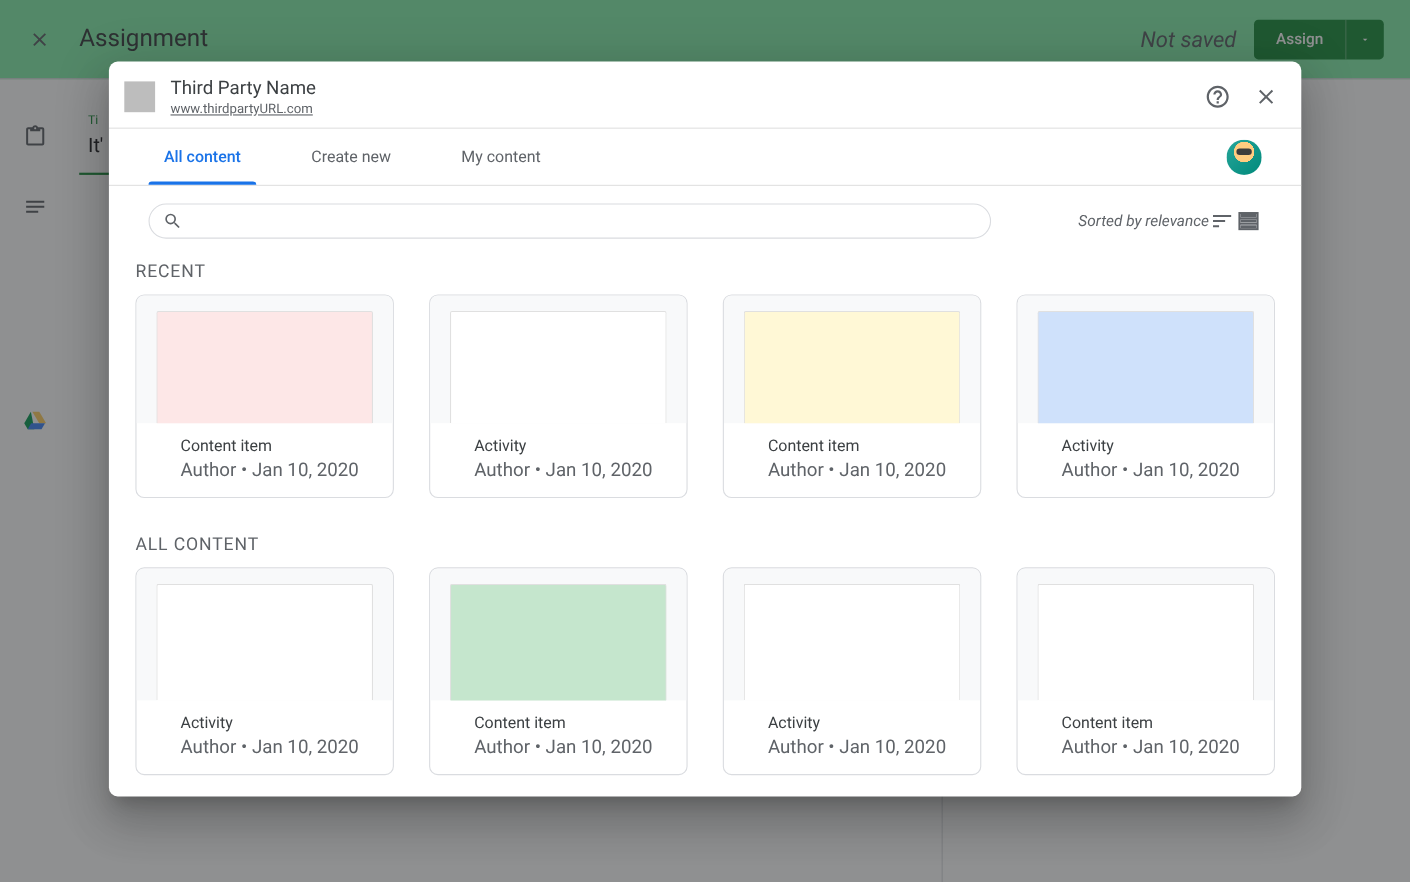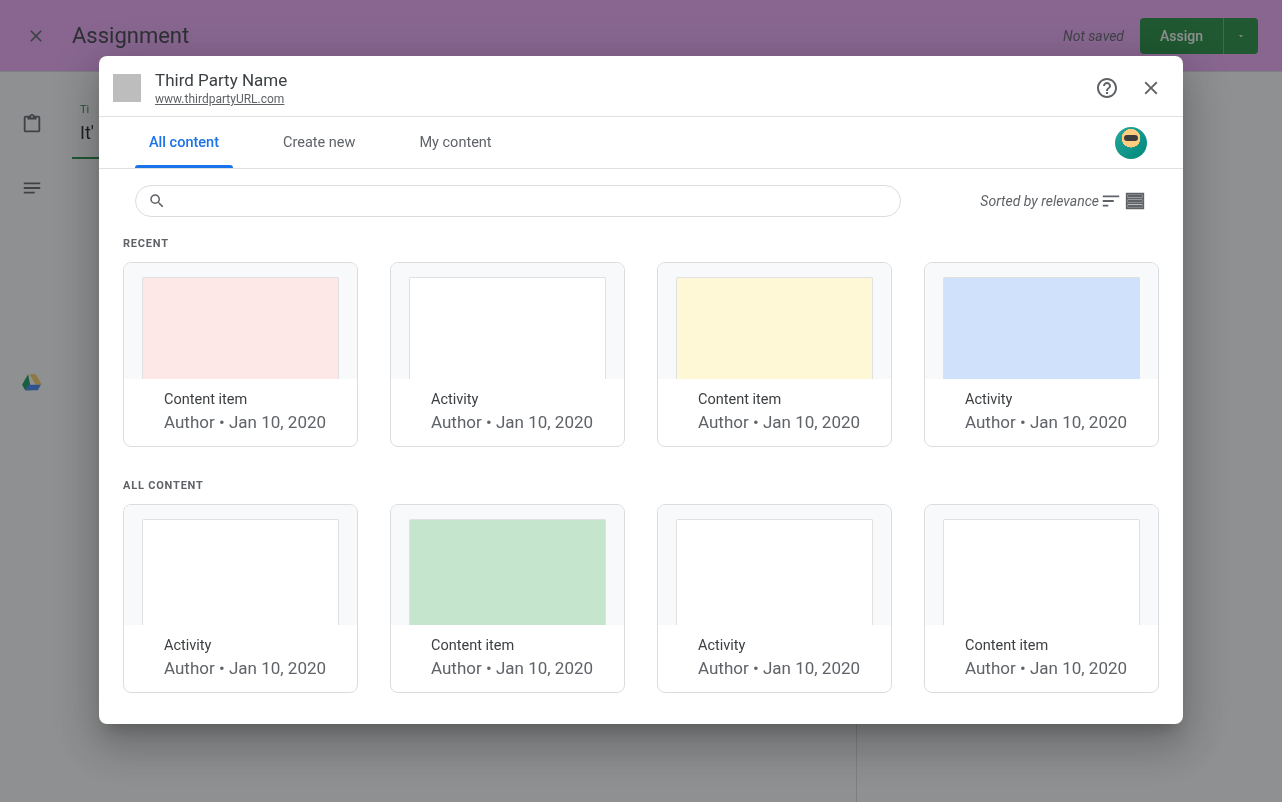--- a/index.html
+++ b/index.html
@@ -16,21 +16,21 @@
       overflow: hidden;
     }
 
     
     .bg-header {
       position: absolute;
       top: 0;
       left: 0;
       right: 0;
       height: 72px;
-      background: #f0abfc;
+      background: #86efac;
       border-bottom: 1px solid #dadce0;
       display: flex;
       align-items: center;
       padding: 0 24px;
     }
     .bg-header .close-x {
       width: 24px; height: 24px;
       display: flex; align-items: center; justify-content: center;
       margin-right: 24px;
       color: #5f6368;
@@ -42,21 +42,21 @@
     }
     .bg-header .right {
       margin-left: auto;
       display: flex;
       align-items: center;
       gap: 16px;
     }
     .bg-header .not-saved {
       font-style: italic;
       color: #5f6368;
-      font-size: 14px;
+      font-size: 20px;
     }
     .assign-btn-wrap {
       display: flex;
       background: #1e8e3e;
       border-radius: 4px;
       overflow: hidden;
     }
     .assign-btn {
       color: #fff;
       padding: 10px 20px;
@@ -241,24 +241,24 @@
       width:24px;height:24px;color:#5f6368;display:flex;align-items:center;justify-content:center;
     }
 
     
     .modal-body{
       padding: 0 24px 24px 24px;
       flex:1;
       overflow:auto;
     }
     .section-label{
-      font-size:11px;
+      font-size:16px;
       letter-spacing: 0.8px;
       color:#5f6368;
-      font-weight:700;
+      font-weight:400;
       padding: 4px 0 12px 0;
     }
     .card-grid{
       display:grid;
       grid-template-columns: repeat(4, 1fr);
       gap: 32px;
       margin-bottom: 28px;
     }
     .card{
       border:1px solid #dadce0;

